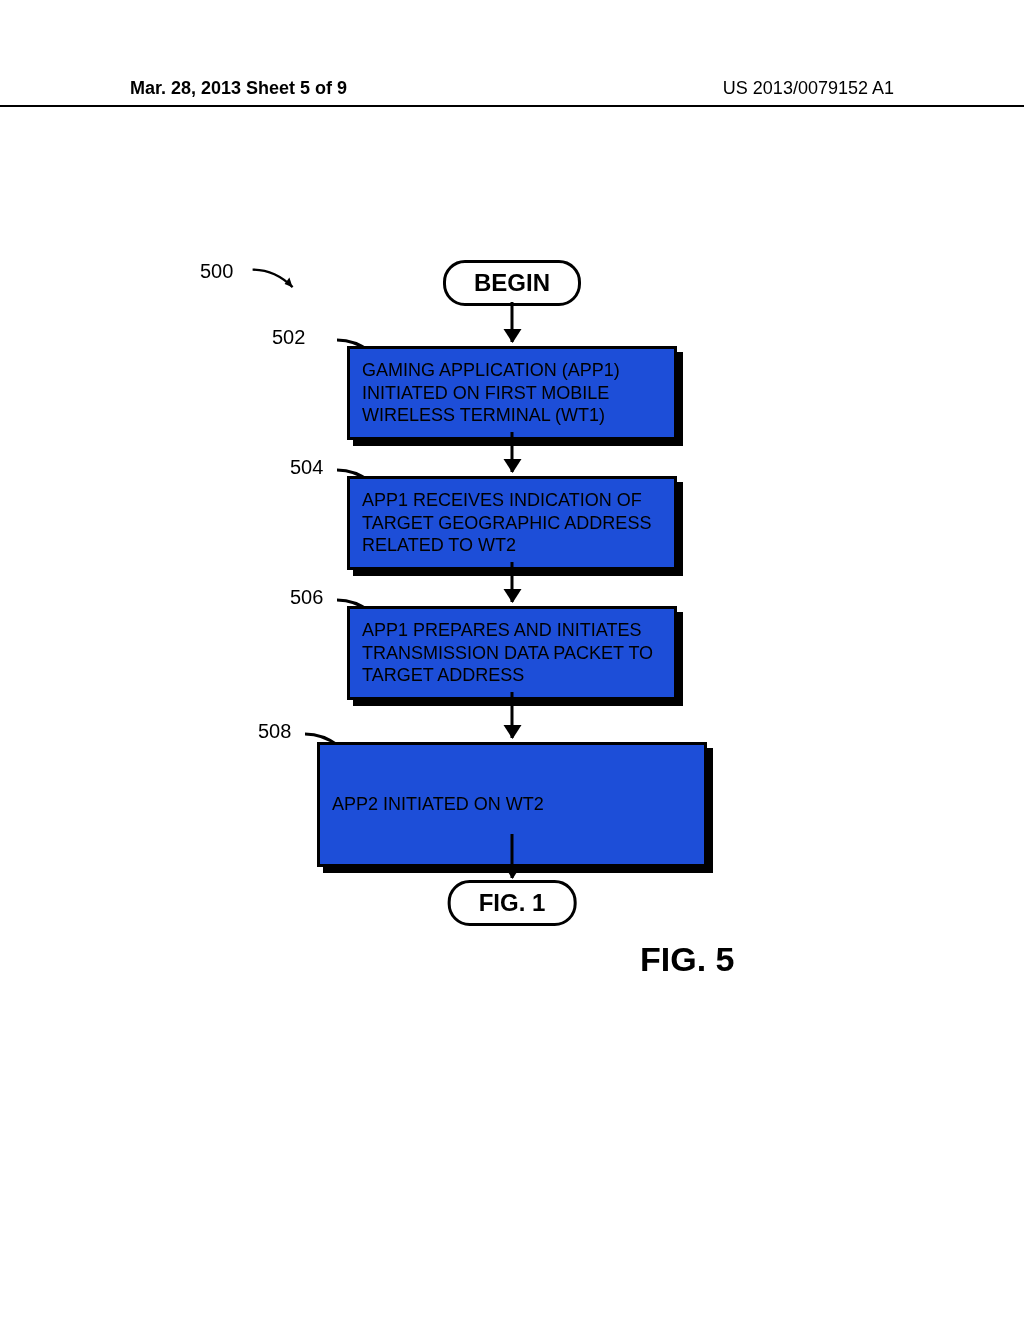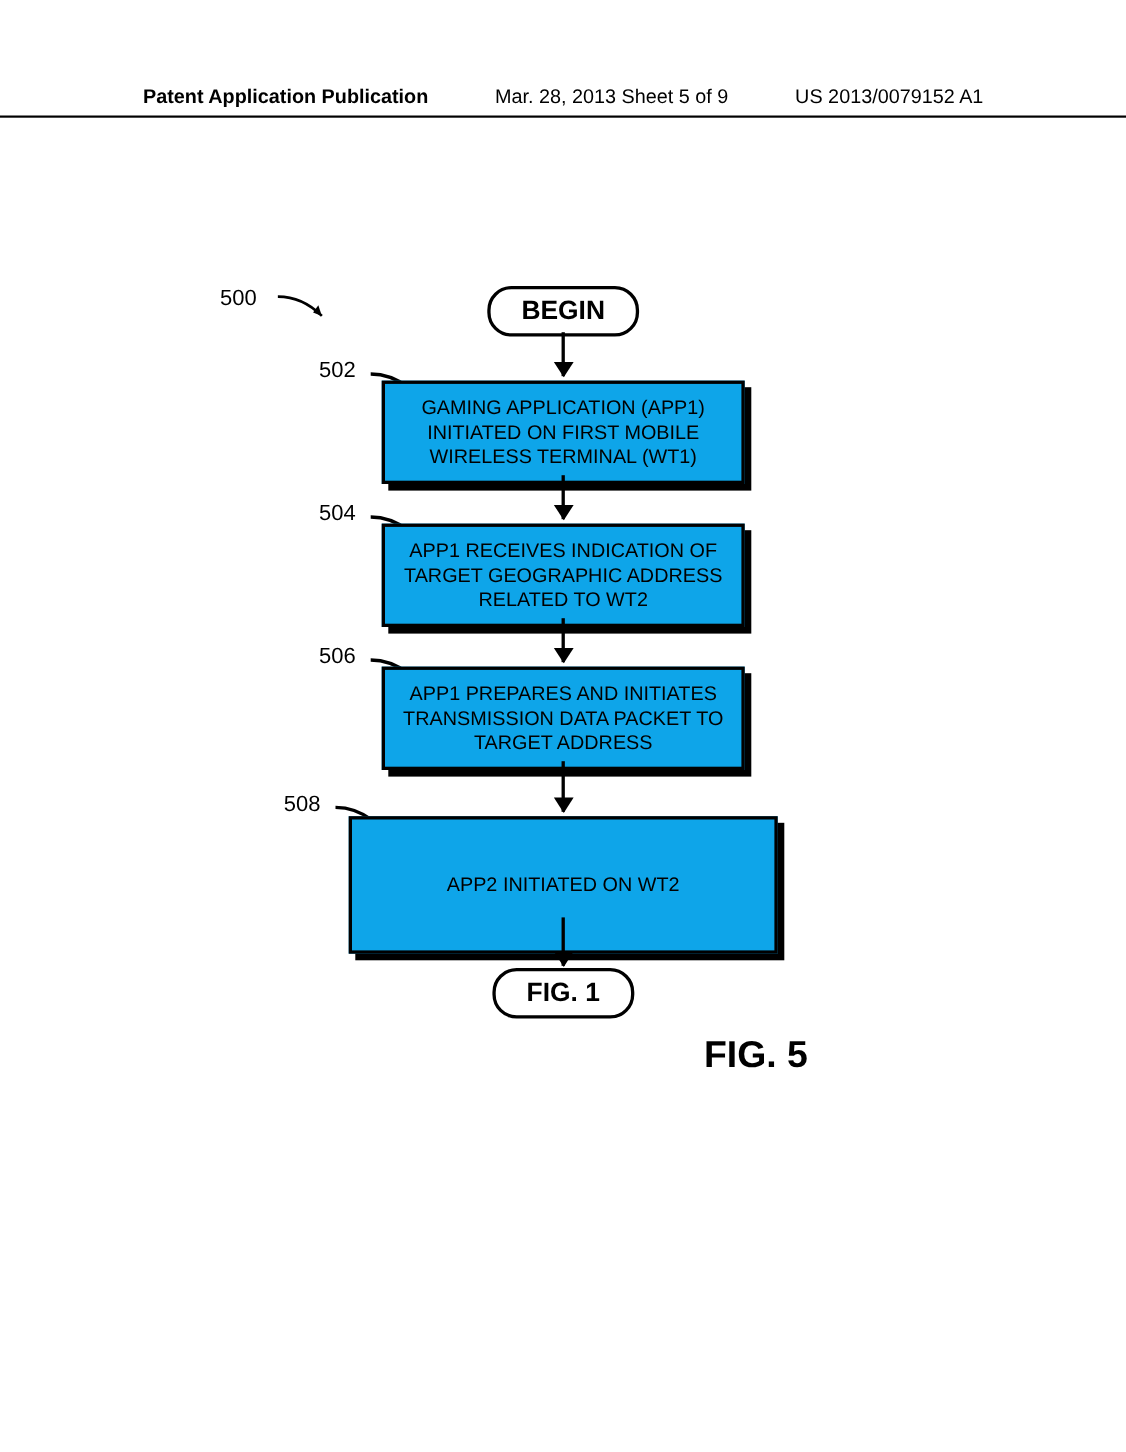--- a/index.html
+++ b/index.html
@@ -48,22 +48,22 @@
     background: #fff;
   }
 
   .box-wrap {
     position: absolute;
     left: 50%;
     transform: translateX(-50%);
   }
   .box {
     border: 3px solid #000;
-    background: #0ea5e9;
-    text-align: center;
+    background: #1d4ed8;
+    text-align: left;
     font-size: 18px;
     line-height: 1.25;
     padding: 10px 12px;
     position: relative;
     z-index: 2;
   }
   .shadow {
     position: absolute;
     top: 6px;
     left: 6px;
@@ -111,40 +111,39 @@
 
   
   #box502 .box, #box504 .box, #box506 .box { width: 330px; }
   #box508 .box { width: 390px; padding: 48px 12px; }
 
 </style>
 </head>
 <body>
 
 <div class="header">
-  <span>Patent Application Publication</span>
   <span>Mar. 28, 2013  Sheet 5 of 9</span>
   <span>US 2013/0079152 A1</span>
 </div>
 
 <div class="diagram">
 
   <div class="ref-label" style="top:0px; left:200px;">500</div>
   <div class="ref-line" style="top:8px; left:245px;">
     <svg viewBox="0 0 60 30">
         <path d="M2 2 Q 30 2 52 24" stroke="#000" stroke-width="3" fill="none"></path>
         <polygon points="52,24 42,20 48,12" fill="#000"></polygon>
       </svg>
   </div>
 
   <div class="term" style="top:0px;">BEGIN</div>
 
   <div class="arrow" style="top:42px; height:40px;"></div>
 
-  <div class="ref-label" style="top:66px; left:290px;">502</div>
+  <div class="ref-label" style="top:66px; left:272px;">502</div>
   <div class="ref-line" style="top:74px; left:335px; width:40px;">
     <svg viewBox="0 0 40 20">
         <path d="M2 4 Q 20 4 36 16" stroke="#000" stroke-width="3" fill="none"></path>
       </svg>
   </div>
 
   <div class="box-wrap" id="box502" style="top:86px;">
     <div class="shadow"></div>
     <div class="box">GAMING APPLICATION (APP1) INITIATED ON FIRST MOBILE WIRELESS TERMINAL (WT1)</div>
   </div>

